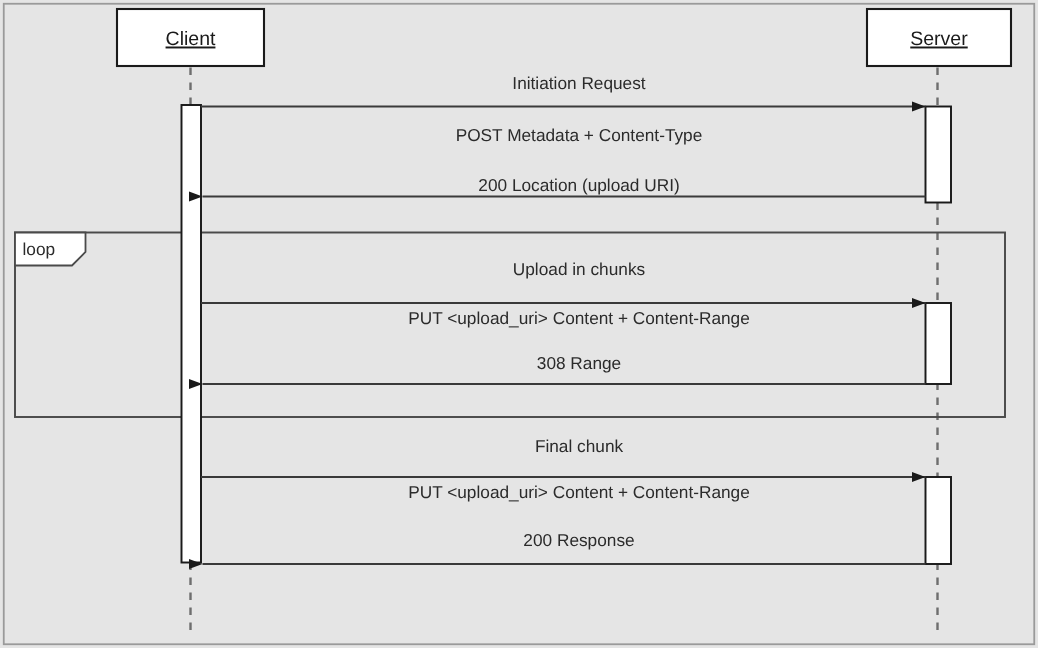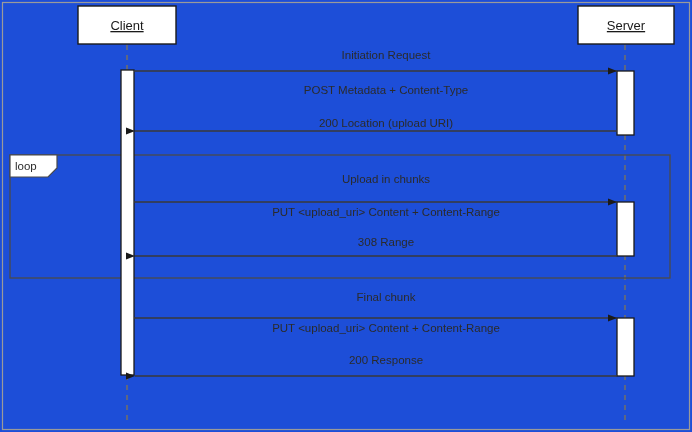--- a/index.html
+++ b/index.html
@@ -4,21 +4,21 @@
 <style>
   html, body {
     margin: 0;
     padding: 0;
     background: #ffffff;
   }
   #diagram-root {
     position: relative;
     width: 692px;
     height: 432px;
-    background: #1d4ed8;
+    background: #e5e5e5;
     font-family: "Liberation Sans", sans-serif;
     overflow: hidden;
   }
   svg#sequence-canvas {
     display: block;
     width: 692px;
     height: 432px;
   }
   .frame-border {
     fill: none;

